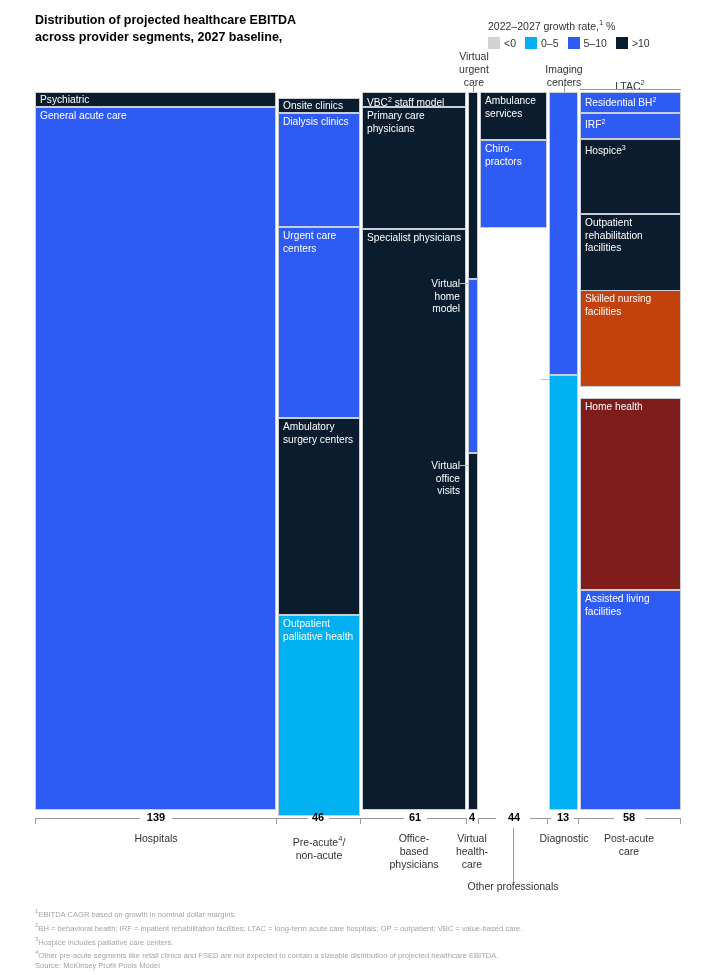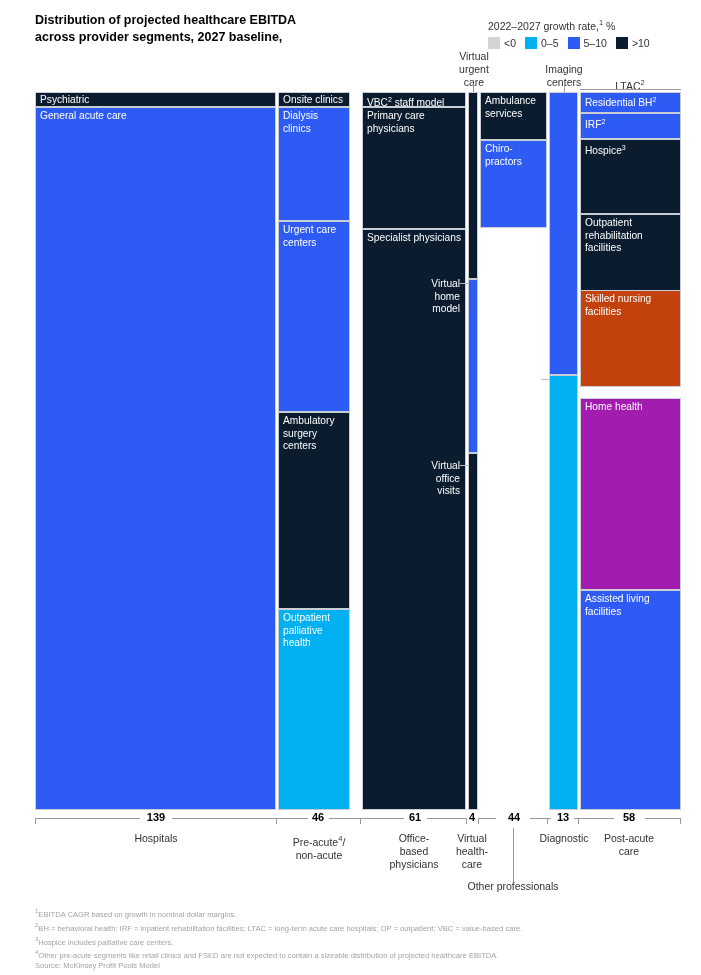--- a/index.html
+++ b/index.html
@@ -134,21 +134,21 @@
 
     <div class="col" style="left:0px; width:241px;">
       <div class="seg hdr" style="top:0px; height:15px; background:#0a1c2e;">
         <span class="lbl">Psychiatric</span>
       </div>
       <div class="seg" style="top:15px; height:703px; background:#2f5bf5;">
         <span class="lbl">General acute care</span>
       </div>
     </div>
 
-    <div class="col" style="left:243px; width:72px;">
+    <div class="col" style="left:243px; width:82px;margin-top:6px;">
       <div class="seg hdr" style="top:0px; height:15px; background:#0a1c2e;">
         <span class="lbl">Onsite clinics</span>
       </div>
       <div class="seg" style="top:15px; height:114px; background:#2f5bf5;">
         <span class="lbl">Dialysis clinics</span>
       </div>
       <div class="seg" style="top:129px; height:191px; background:#2f5bf5;">
         <span class="lbl">Urgent care centers</span>
       </div>
       <div class="seg" style="top:320px; height:197px; background:#0a1c2e;">
@@ -219,21 +219,21 @@
       </div>
       <div class="seg" style="top:47px; height:75px; background:#0a1c2e;">
         <span class="lbl"><span>Hospice</span><sup>3</sup></span>
       </div>
       <div class="seg" style="top:122px; height:87px; background:#0a1c2e;">
         <span class="lbl">Outpatient rehabilitation facilities</span>
       </div>
       <div class="seg" style="top:198px; height:97px; background:#c2410c;">
         <span class="lbl">Skilled nursing facilities</span>
       </div>
-      <div class="seg" style="top:306px; height:192px; background:#a21caf;">
+      <div class="seg" style="top:306px; height:192px; background:#7f1d1d;">
         <span class="lbl">Home health</span>
       </div>
       <div class="seg" style="top:498px; height:220px; background:#2f5bf5;">
         <span class="lbl">Assisted living facilities</span>
       </div>
     </div>
   </div>
 
   <div id="axis">
 

